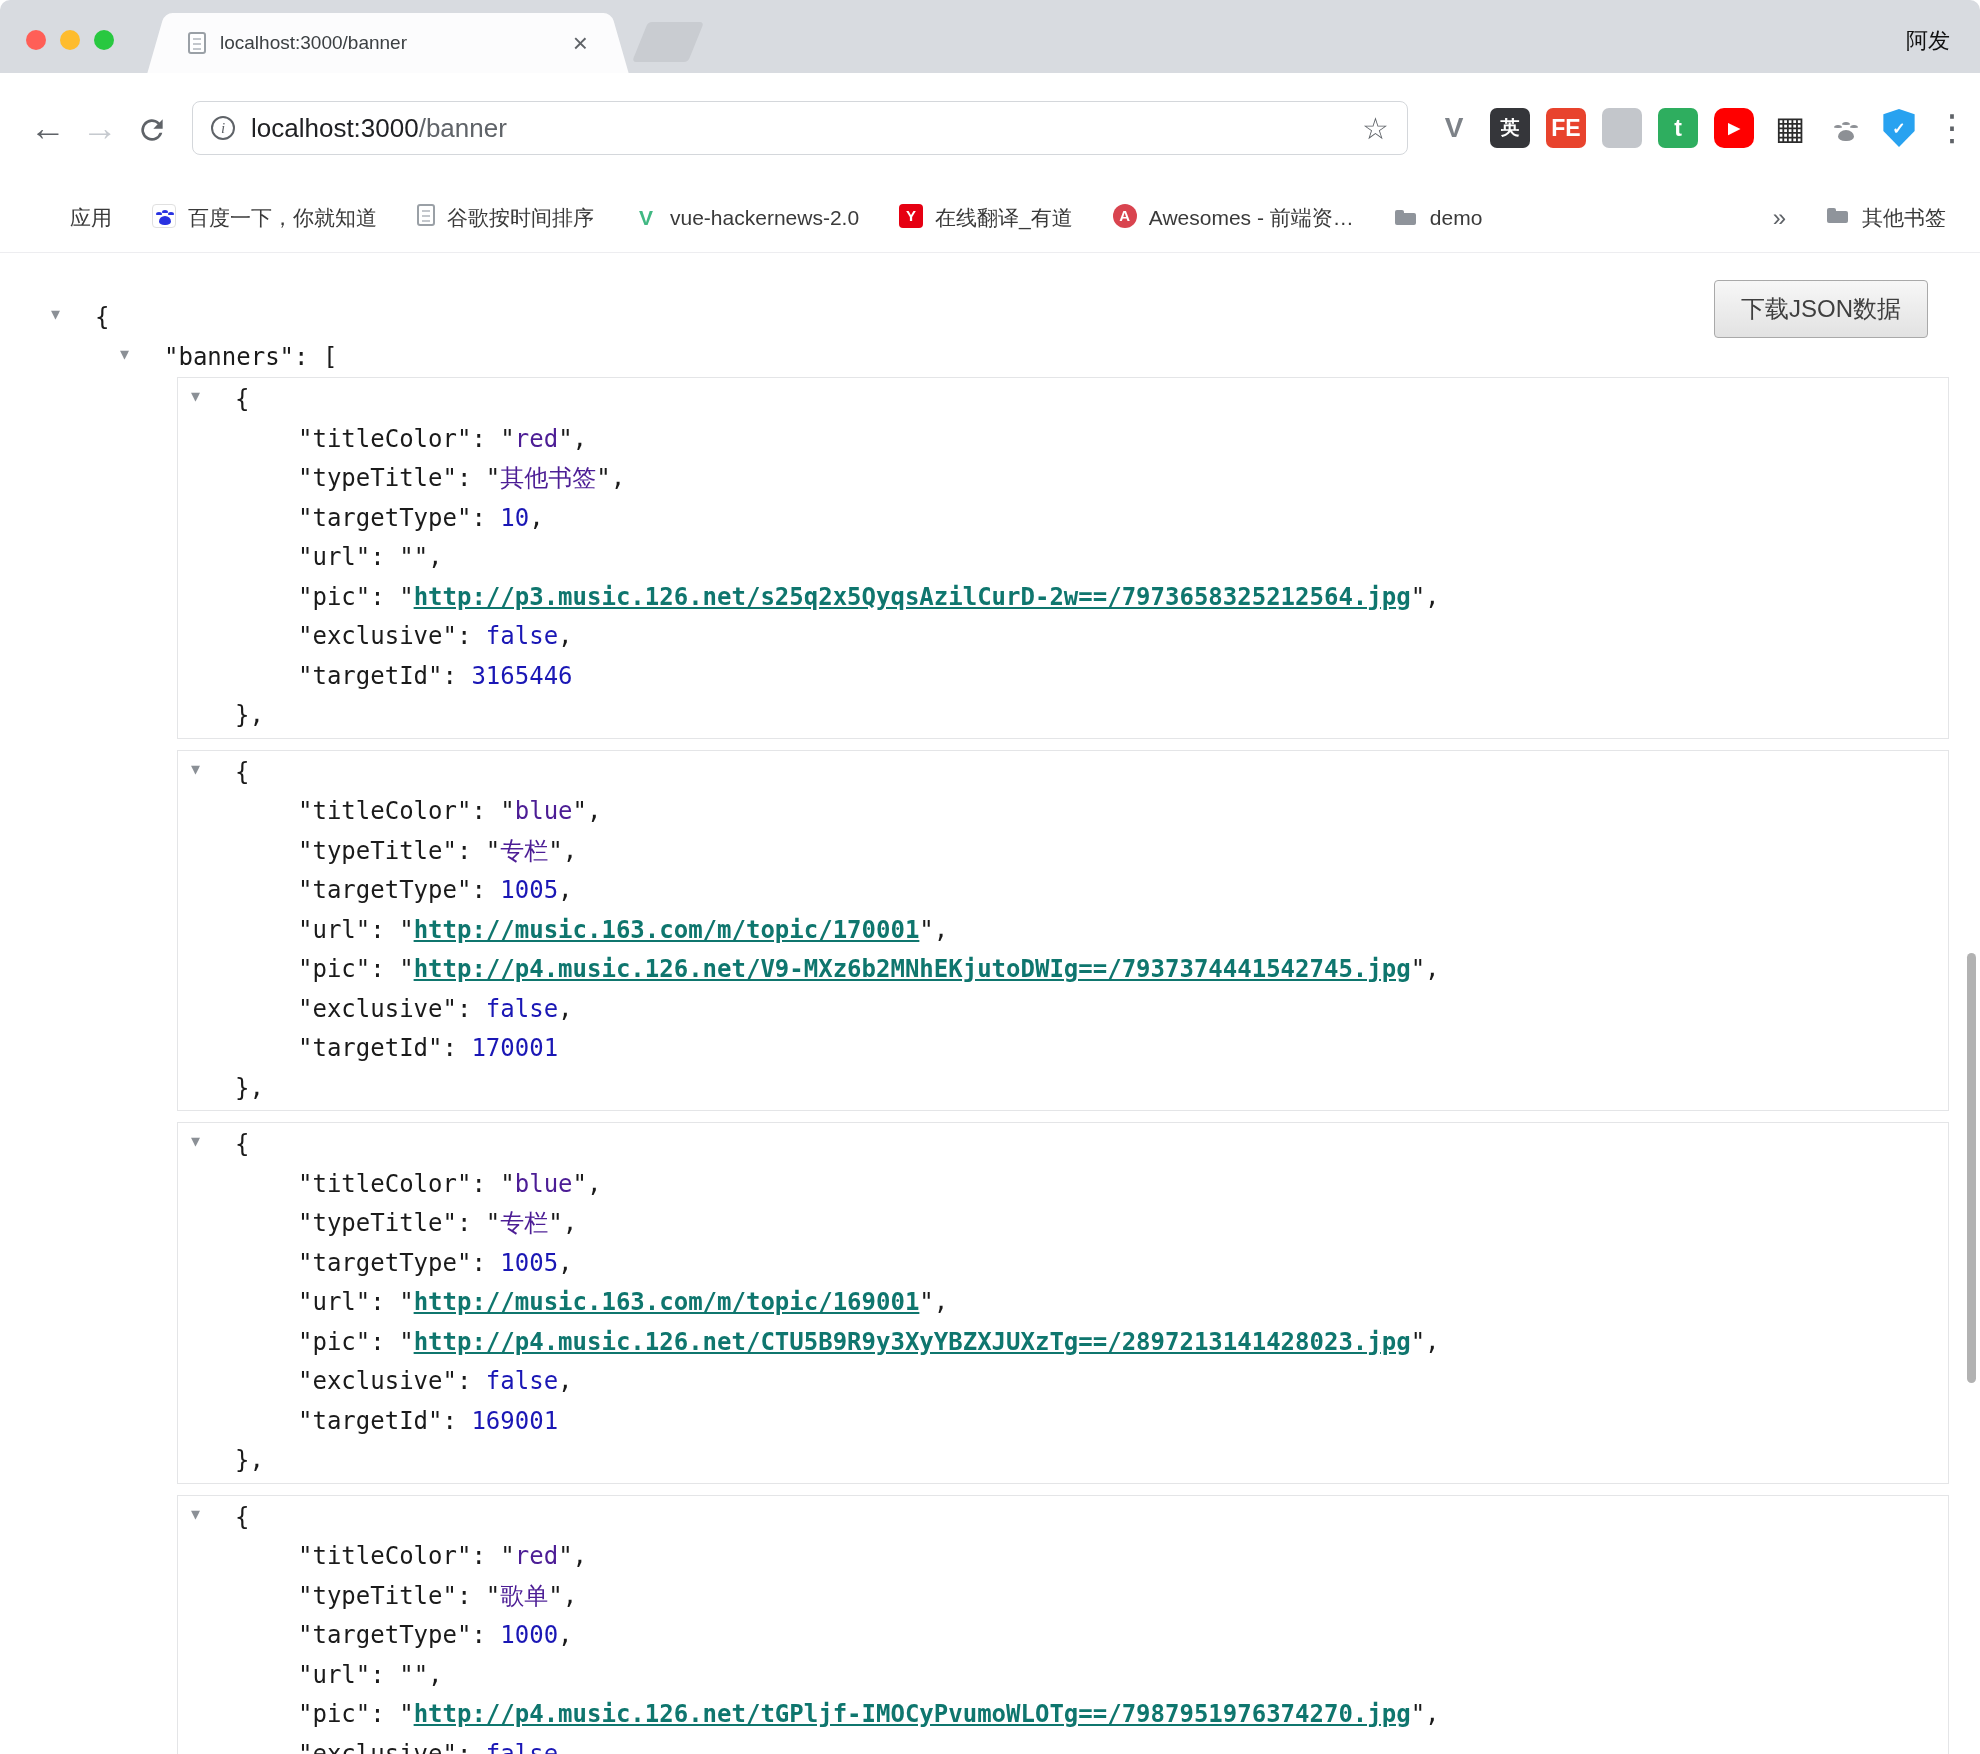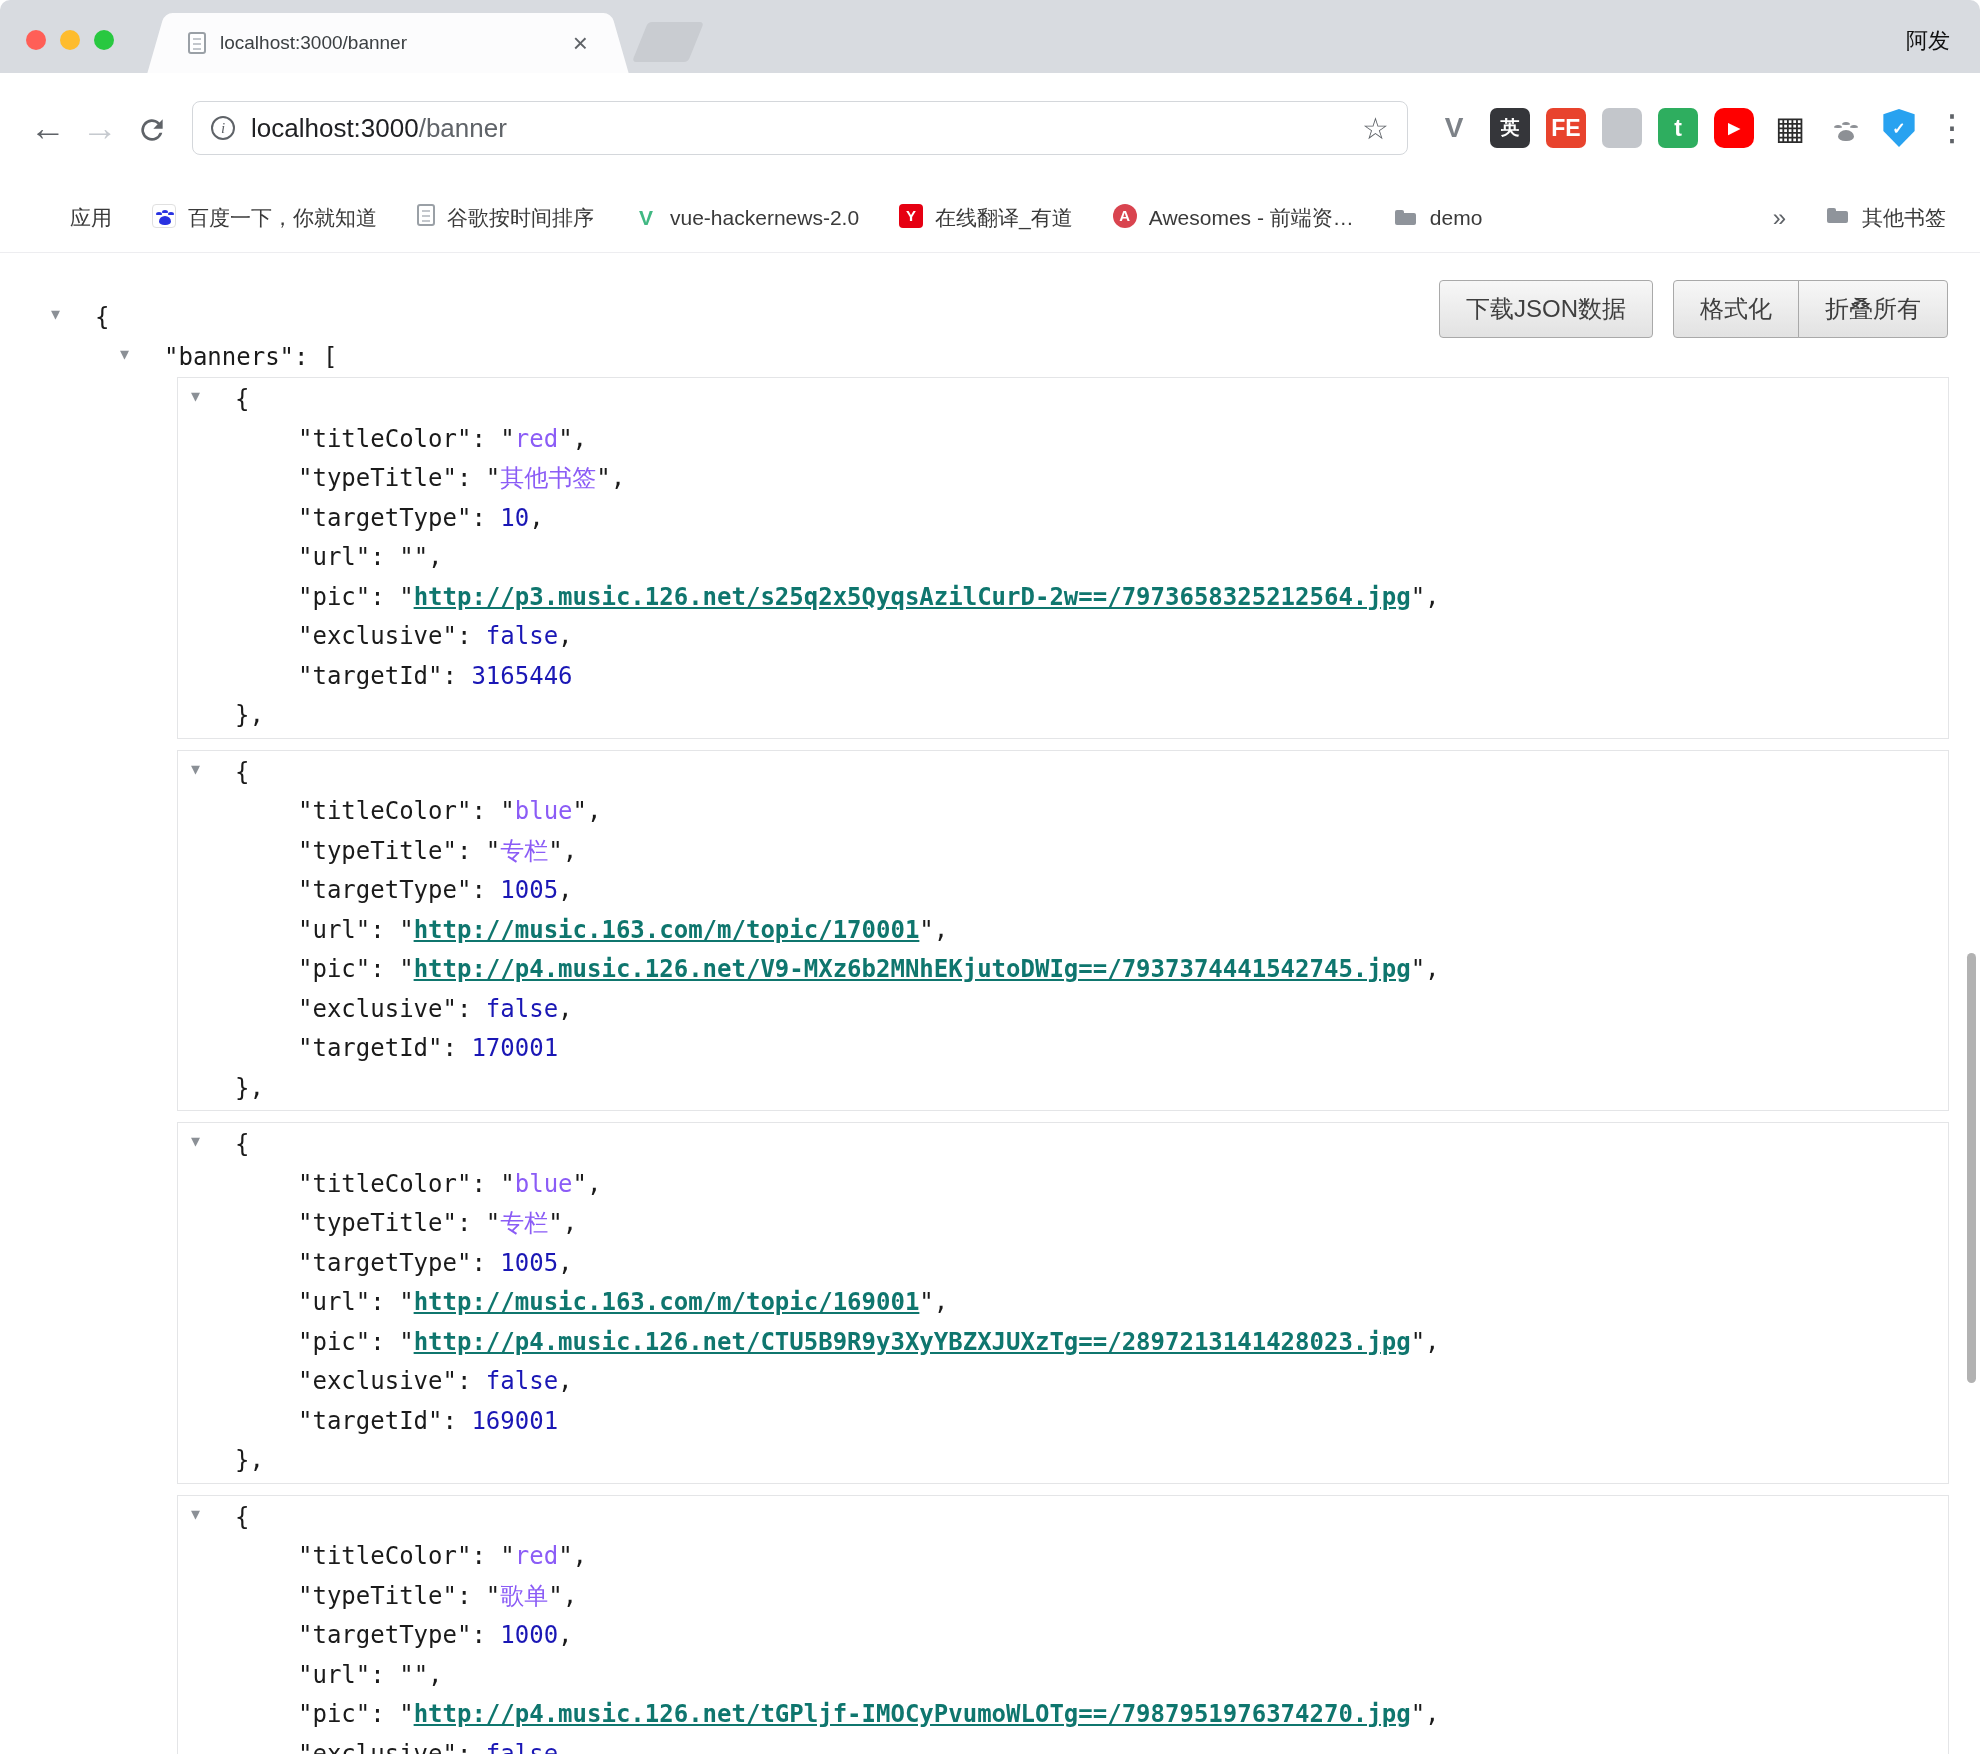--- a/index.html
+++ b/index.html
@@ -89,21 +89,21 @@
   .btn-download { margin-right:20px; }
   .btn-group { display:flex; }
   .btn-group .btn:first-child { border-radius:4px 0 0 4px; }
   .btn-group .btn:last-child { border-radius:0 4px 4px 0; margin-left:-1px; }
 
   .json-tree { position:absolute; top:45px; left:0; right:0;
                font-family:"DejaVu Sans Mono", monospace; font-size:24px; color:#1a1a1a; }
   .jline { position:relative; line-height:39.5px; white-space:pre; }
   .tri { position:absolute; top:9px; font-size:15px; color:#8b9096; line-height:1; }
   .jkey,.jp,.q { color:#1a1a1a; }
-  .jstr { color:#8b5cf6;text-align:right; }
+  .jstr { color:#4c1d95;text-align:right; }
   .jnum { color:#1a17b5; font-weight:normal; }
   .jlink { color:#0f766e; font-weight:bold; text-decoration:underline; }
   .jbox { margin:0 0 11px 177px; width:1772px; border:1px solid #e4e5e7; padding:2px 0; }
 
   .scrollbar-thumb { position:absolute; right:4px; top:700px; width:9px; height:430px;
                      background:rgba(0,0,0,.30); border-radius:5px; }
 </style>
 </head>
 <body>
 
@@ -194,24 +194,20 @@
     <span class="bm-chevron">»</span>
     <div class="bm-item">
       <span class="bm-ic folder-icon"></span>
       <span class="bm-label">其他书签</span>
     </div>
   </div>
 
   <div class="content">
     <div class="actions">
       <button class="btn btn-download">下载JSON数据</button>
-      <div class="btn-group">
-        <button class="btn">格式化</button>
-        <button class="btn">折叠所有</button>
-      </div>
     </div>
     <div class="json-tree">
         <div class="jline" style="padding-left: 95px;"><span class="tri" style="left: 51px;">▼</span><span class="jp">{</span></div>
         <div class="jline" style="padding-left: 164px;"><span class="tri" style="left: 120px;">▼</span><span class="q">"</span><span class="jkey">banners</span><span class="q">"</span><span class="jp">: [</span></div>
         <div class="jbox">
           <div class="jline" style="padding-left: 57px;"><span class="tri" style="left: 13px;">▼</span><span class="jp">{</span></div>
           <div class="jline" style="padding-left: 120px;"><span class="q">"</span><span class="jkey">titleColor</span><span class="q">"</span><span class="jp">: </span><span class="q">"</span><span class="jstr">red</span><span class="q">"</span><span class="jp">,</span></div>
           <div class="jline" style="padding-left: 120px;"><span class="q">"</span><span class="jkey">typeTitle</span><span class="q">"</span><span class="jp">: </span><span class="q">"</span><span class="jstr">其他书签</span><span class="q">"</span><span class="jp">,</span></div>
           <div class="jline" style="padding-left: 120px;"><span class="q">"</span><span class="jkey">targetType</span><span class="q">"</span><span class="jp">: </span><span class="jnum">10</span><span class="jp">,</span></div>
           <div class="jline" style="padding-left: 120px;"><span class="q">"</span><span class="jkey">url</span><span class="q">"</span><span class="jp">: </span><span class="q">"</span><span class="jstr"></span><span class="q">"</span><span class="jp">,</span></div>

